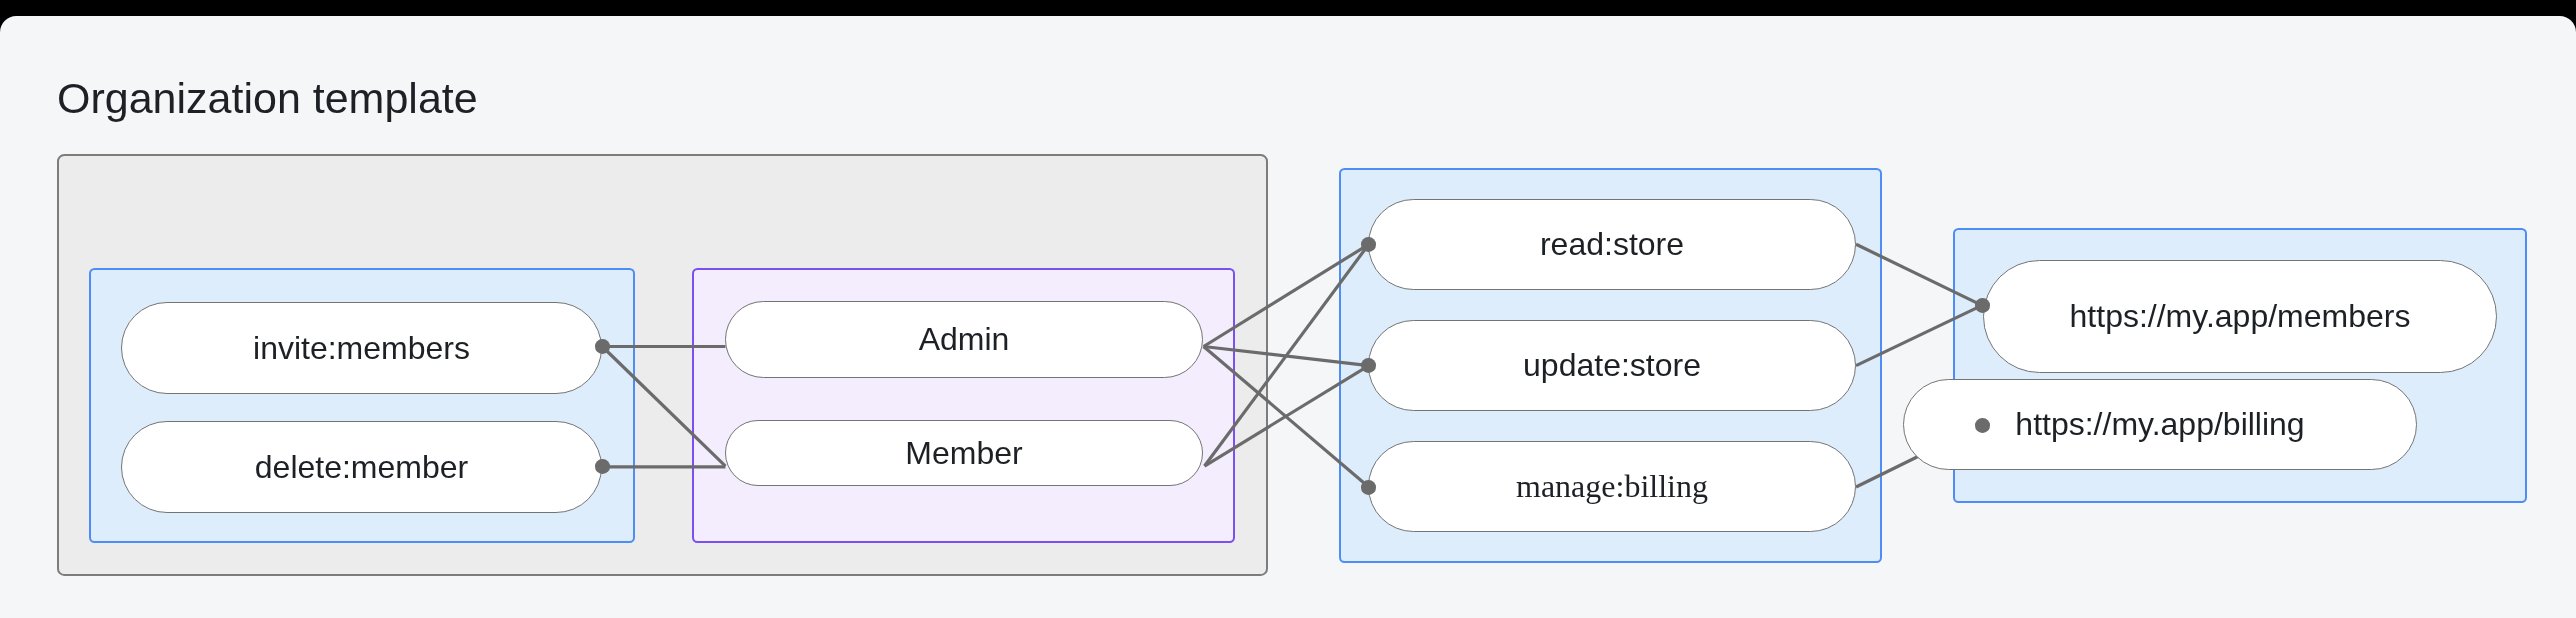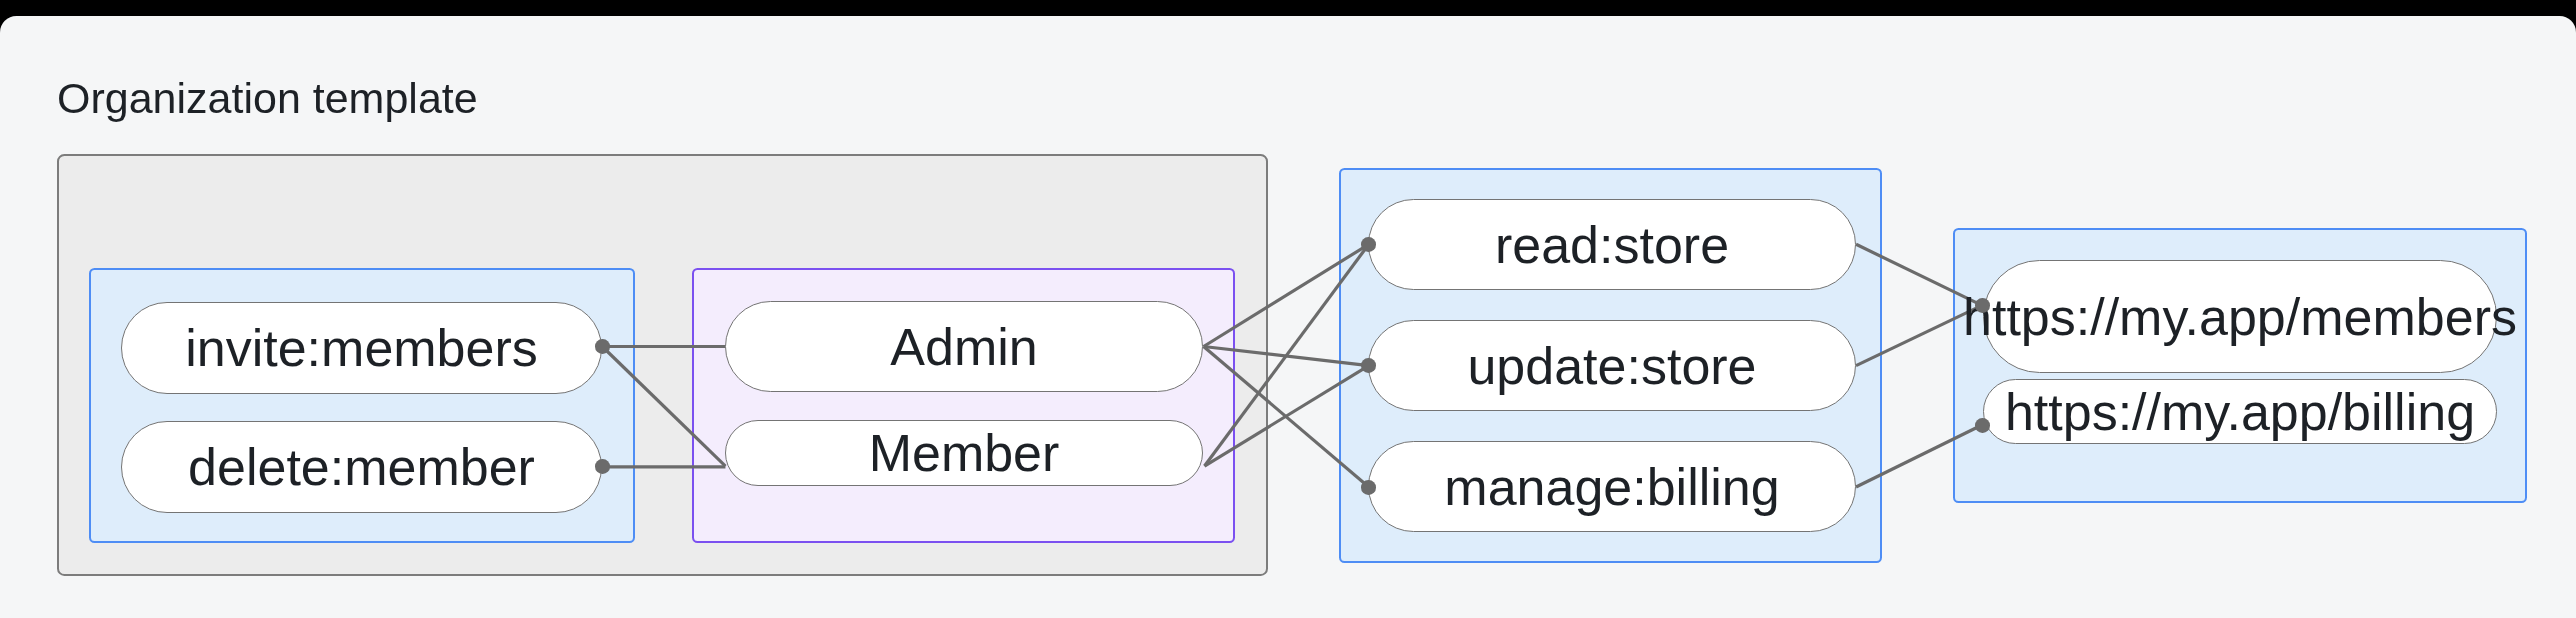--- a/index.html
+++ b/index.html
@@ -56,21 +56,21 @@
   }
   .pill{
     position:absolute;
     box-sizing:border-box;
     background:var(--node_fill,#fff);
     border:1.8px solid var(--node_border,#747474);
     border-radius:912px;
     display:flex;
     align-items:center;
     justify-content:center;
-    font-size:52px;
+    font-size:32px;
     color:var(--text,#1d2126);
     white-space:nowrap;
     z-index:3;
   }
   #edges{
     position:absolute;
     left:0;top:0;
     z-index:2;
     pointer-events:none;
   }
@@ -113,29 +113,29 @@
     <line x1="1320" y1="493" x2="1500" y2="250"></line>
     <line x1="1320" y1="493" x2="1500" y2="383"></line>
     <line x1="2034" y1="250" x2="2172" y2="317"></line>
     <line x1="2034" y1="383" x2="2172" y2="317"></line>
     <line x1="2034" y1="516" x2="2172" y2="448"></line>
   </svg>
 
   <div class="pill" style="left:121px;top:286px;width:481px;height:92px;">invite:members</div>
   <div class="pill" style="left:121px;top:405px;width:481px;height:92px;">delete:member</div>
 
-  <div class="pill" style="left:725px;top:285px;width:478px;height:91px;">Admin</div>
+  <div class="pill" style="left:725px;top:285px;width:478px;height:77px;">Admin</div>
   <div class="pill" style="left:725px;top:404px;width:478px;height:66px;">Member</div>
 
   <div class="pill" style="left:1368px;top:183px;width:488px;height:91px;">read:store</div>
   <div class="pill" style="left:1368px;top:304px;width:488px;height:91px;text-align:center;">update:store</div>
-  <div class="pill" style="left:1368px;top:425px;width:488px;height:91px;">manage:billing</div>
+  <div class="pill" style="left:1368px;top:425px;width:488px;height:91px;font-family:Liberation Serif, serif;">manage:billing</div>
 
   <div class="pill" style="left:1983px;top:244px;width:514px;height:113px;">https://my.app/members</div>
-  <div class="pill" style="left:1983px;top:363px;width:514px;height:65px;">https://my.app/billing</div>
+  <div class="pill" style="left:1903px;top:363px;width:514px;height:91px;">https://my.app/billing</div>
 
   <div class="dot" style="left:595px;top:323px;"></div>
   <div class="dot" style="left:595px;top:443px;"></div>
   <div class="dot" style="left:1361px;top:221px;"></div>
   <div class="dot" style="left:1361px;top:342px;"></div>
   <div class="dot" style="left:1361px;top:464px;"></div>
   <div class="dot" style="left:1975px;top:282px;"></div>
   <div class="dot" style="left:1975px;top:402px;"></div>
 
 </div>

